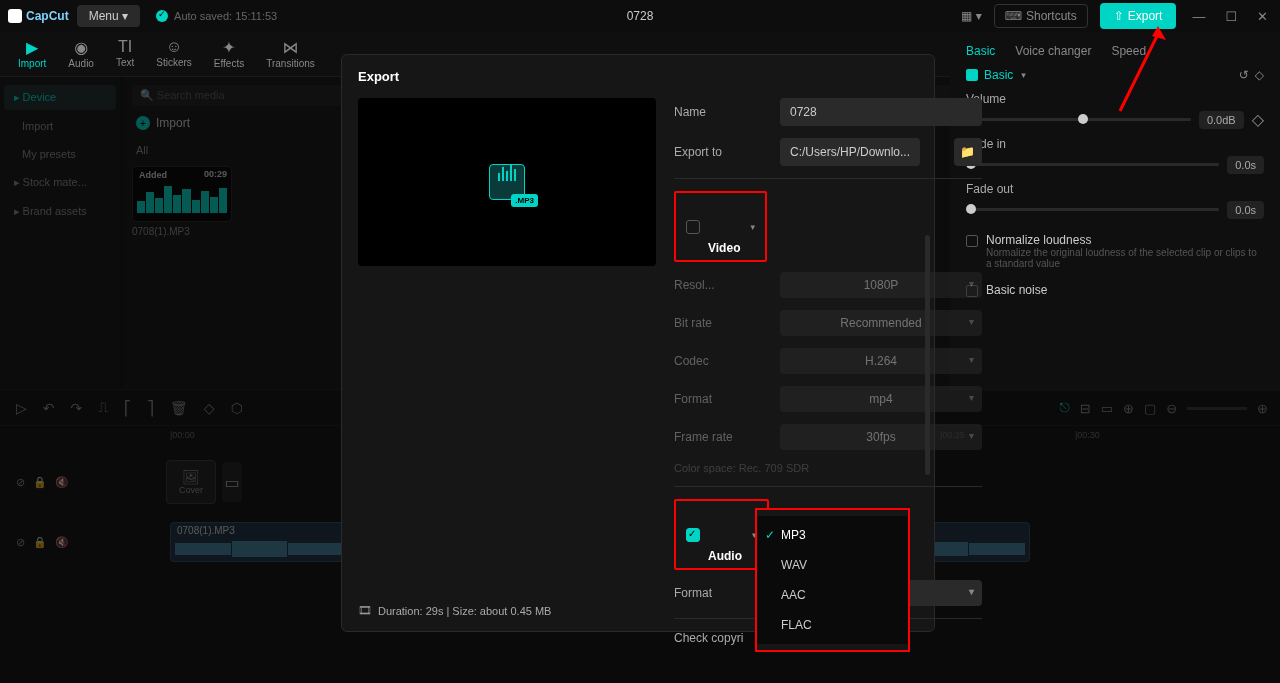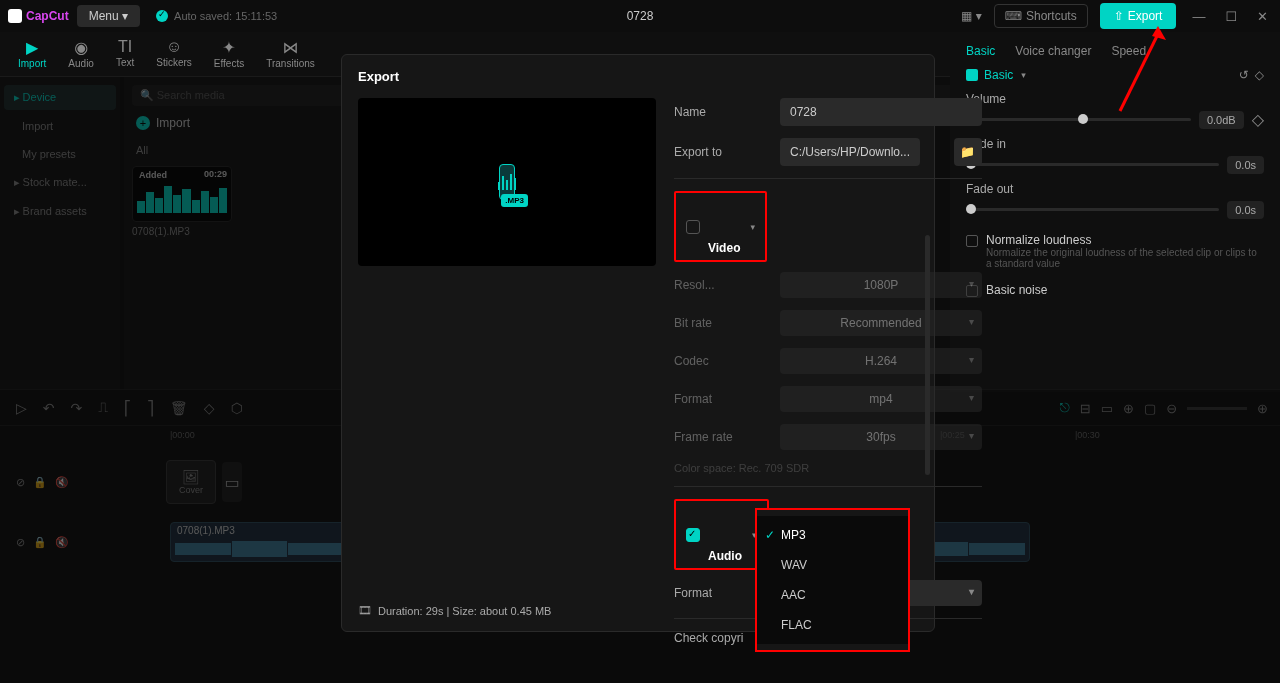--- a/index.html
+++ b/index.html
@@ -1,20 +1,20 @@
 <!DOCTYPE html>
 <html><head>
 <meta charset="utf-8">
 <style>
 * { margin: 0; padding: 0; box-sizing: border-box; font-family: -apple-system, BlinkMacSystemFont, "Segoe UI", sans-serif; }
 body { background: #0a0a0a; color: #aaa; overflow: hidden; width: 1280px; height: 683px; position: relative; }
 
 
 .titlebar { height: 32px; background: #0d0d0d; display: flex; align-items: center; padding: 0 8px; font-size: 12px; }
-.logo { color: #d946ef; font-weight: bold; font-size: 12px; margin-right: 8px; display:flex; align-items:center; gap:4px;}
+.logo { color: #7dd3fc; font-weight: bold; font-size: 12px; margin-right: 8px; display:flex; align-items:center; gap:4px;}
 .logo-icon { width:14px; height:14px; background:#fff; border-radius:3px; position:relative;}
 .menu-btn { background: #2a2a2a; color: #ccc; padding: 4px 12px; border-radius: 4px; font-size: 12px; cursor: pointer; border:none; }
 .autosaved { color: #666; font-size: 11px; margin-left: 16px; display:flex; align-items:center; gap:6px;}
 .check-icon { width:12px; height:12px; background:#00d4c4; border-radius:50%; position:relative;}
 .check-icon::after{content:'✓'; color:#000; font-size:9px; position:absolute; top:-1px; left:2px;}
 .title-center { position: absolute; left: 50%; transform: translateX(-50%); color: #ccc; font-size: 12px; }
 .title-right { margin-left: auto; display: flex; align-items: center; gap: 12px; }
 .shortcuts-btn { background: transparent; color: #888; padding: 4px 10px; font-size: 12px; border:1px solid #333; border-radius:4px; cursor:pointer; display:flex; align-items:center; gap:4px;}
 .export-btn { background: #00d4c4; color: #fff; padding: 6px 14px; font-size: 12px; border:none; border-radius:4px; cursor:pointer; display:flex; align-items:center; gap:4px; font-weight:500;}
 .winbtn { color: #888; font-size: 13px; cursor: pointer; padding: 0 4px;}
@@ -73,21 +73,21 @@
 
 
 .tl-right-icons{position:absolute; right:12px; top:0; height:36px; display:flex; align-items:center; gap:10px; color:#888; font-size:13px;}
 .tl-right-icons .teal{color:#00d4c4;}
 
 
 .export-dialog { position: absolute; left: 341px; top: 54px; width: 594px; height: 578px; background: #161616; border: 1px solid #2a2a2a; border-radius: 6px; z-index: 100; padding: 14px 0 0;}
 .export-title { color: #fff; font-size: 13px; font-weight: 600; padding: 0 16px 14px;}
 .export-body { display: flex; padding: 0 16px; gap: 18px;}
 .preview-box { width: 298px; height: 168px; background: #000; border-radius: 4px; position: relative; display:flex; align-items:center; justify-content:center;}
-.mp3-icon { width: 16px; height: 36px; background: #0a3a3a; border: 1px solid #00d4c4; border-radius: 4px; display: flex; flex-direction:column; align-items:center; justify-content:center; position:relative;}
+.mp3-icon { width: 36px; height: 36px; background: #0a3a3a; border: 1px solid #00d4c4; border-radius: 4px; display: flex; flex-direction:column; align-items:center; position:relative;}
 .mp3-bars { display:flex; gap:2px; align-items:flex-end; height:16px;}
 .mp3-bars span{width:2px; background:#00d4c4;}
 .mp3-badge { position:absolute; bottom:-8px; right:-14px; background:#00d4c4; color:#000; font-size:8px; font-weight:bold; padding:2px 4px; border-radius:3px;}
 .export-form { flex: 1; }
 .form-row { display: flex; align-items: center; margin-bottom: 12px; font-size: 12px; gap: 28px; }
 .form-label { width: 78px; color: #aaa; }
 .form-input { flex: 1; background: #2a2a2a; border: none; padding: 7px 10px; color: #ccc; font-size: 12px; border-radius: 4px;}
 .form-path { flex: 1; background: #2a2a2a; padding: 7px 10px; color: #ccc; font-size: 12px; border-radius: 4px; overflow:hidden; white-space:nowrap; text-overflow:ellipsis;}
 .folder-btn { width: 28px; height: 28px; background: #2a2a2a; margin-left: 6px; border-radius: 4px; display:flex; align-items:center; justify-content:center; color:#ccc; cursor:pointer;}
 .section-divider { border-top: 1px solid #2a2a2a; margin: 12px 0; }

